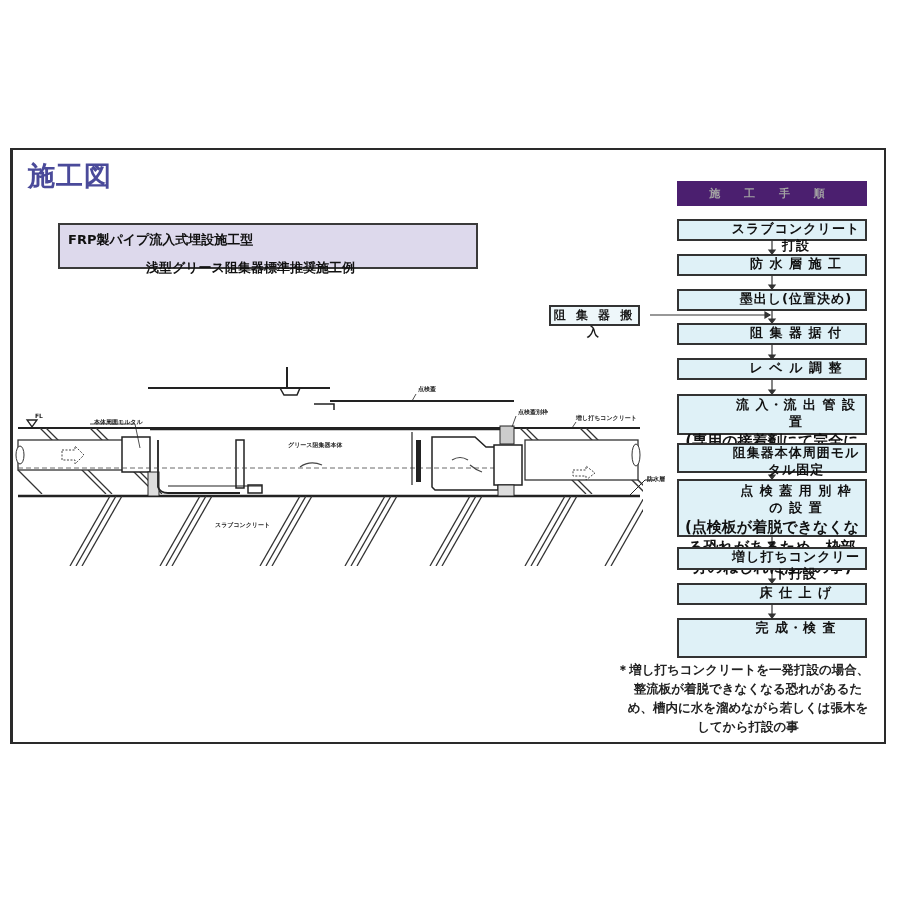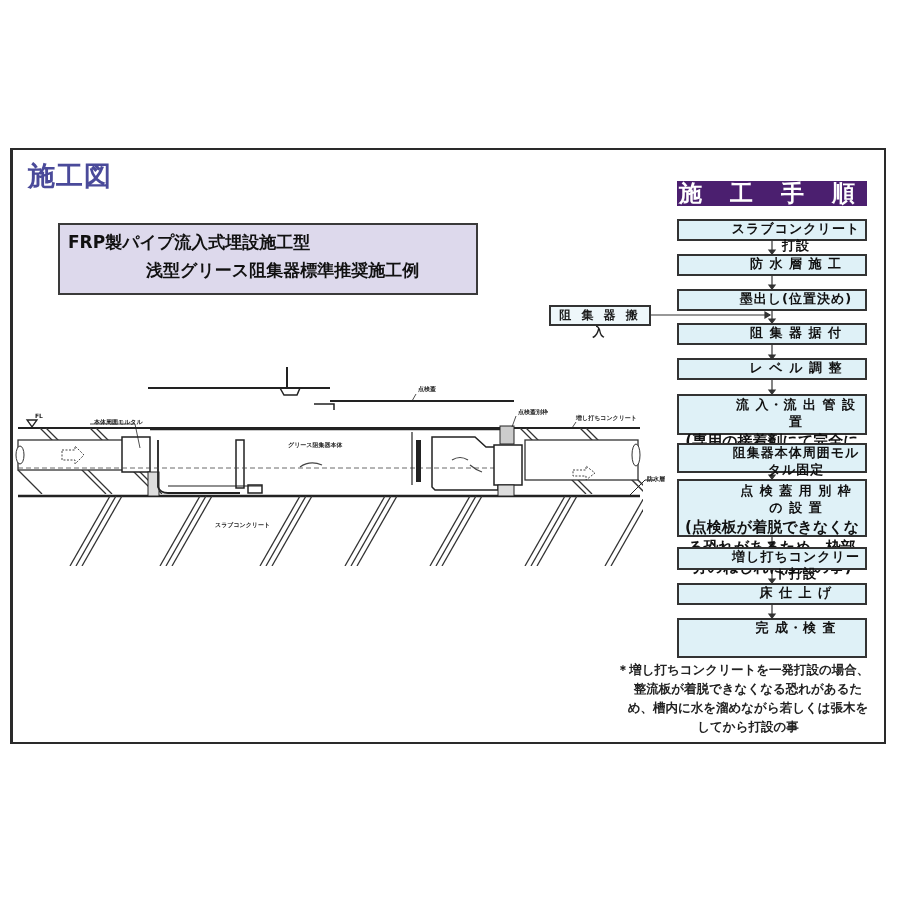--- a/index.html
+++ b/index.html
@@ -2,34 +2,34 @@
 <html><head>
 <meta charset="utf-8">
 <style>
   html, body { margin:0; padding:0; background:#ffffff; }
   body { width:900px; height:900px; position:relative; overflow:hidden;
          font-family:"DejaVu Sans", "Liberation Sans", sans-serif; color:#1a1a1a; }
   .frame { position:absolute; left:10px; top:148px; width:876px; height:596px;
            border:2px solid #2a2a2a; border-left-width:3px; box-sizing:border-box; background:#fff; }
   .page-title { position:absolute; left:28px; top:158px; font-size:27px; font-weight:bold;
                 color:#4a4a9a; letter-spacing:1px; }
-  .subtitle-box { position:absolute; left:58px; top:223px; width:420px; height:72px;
+  .subtitle-box { position:absolute; left:58px; top:223px; width:420px; height:46px;
                   background:#ddd9ec; border:2px solid #3a3a3a; box-sizing:border-box;
-                  font-weight:bold; font-size:17px; color:#111; }
+                  font-weight:bold; font-size:13px; color:#111; }
   .subtitle-box .l1 { position:absolute; left:8px; top:6px; }
   .subtitle-box .l2 { position:absolute; left:86px; top:34px; }
   .proc-header { position:absolute; left:677px; top:181px; width:190px; height:25px;
-                 background:#4b1f6f; color:#ffffff; font-weight:bold; font-size:23px;
+                 background:#4b1f6f; color:#a3a3a3; font-weight:bold; font-size:11px;
                  text-align:center; line-height:25px; letter-spacing:10px; }
   .step { position:absolute; left:677px; width:190px; background:#dff1f7;
           border:2px solid #333; box-sizing:border-box; text-align:center;
           font-weight:bold; font-size:13px; color:#111; line-height:1.3; }
   .step .main { display:block; letter-spacing:1px;margin-left:48px; }
   .step .note { display:block; font-size:15px; font-weight:bold; line-height:1.35; }
-  .side-box { position:absolute; left:549px; top:305px; width:102px; height:21px;
+  .side-box { position:absolute; left:549px; top:305px; width:91px; height:21px;
               background:#eef7fa; border:2px solid #333; box-sizing:border-box;
               font-weight:bold; font-size:12px; text-align:center; line-height:17px; letter-spacing:3px; }
   .footnote { position:absolute; left:598px; top:660px; width:290px; font-size:12.5px;
               font-weight:bold; line-height:19px; color:#222; }
   .footnote .line { display:block; white-space:nowrap;text-align:center; }
   svg.diagram { position:absolute; left:0; top:0; }
   .lbl { position:absolute; font-size:6px; font-weight:bold; color:#222; white-space:nowrap; }
 </style>
 </head>
 <body>

